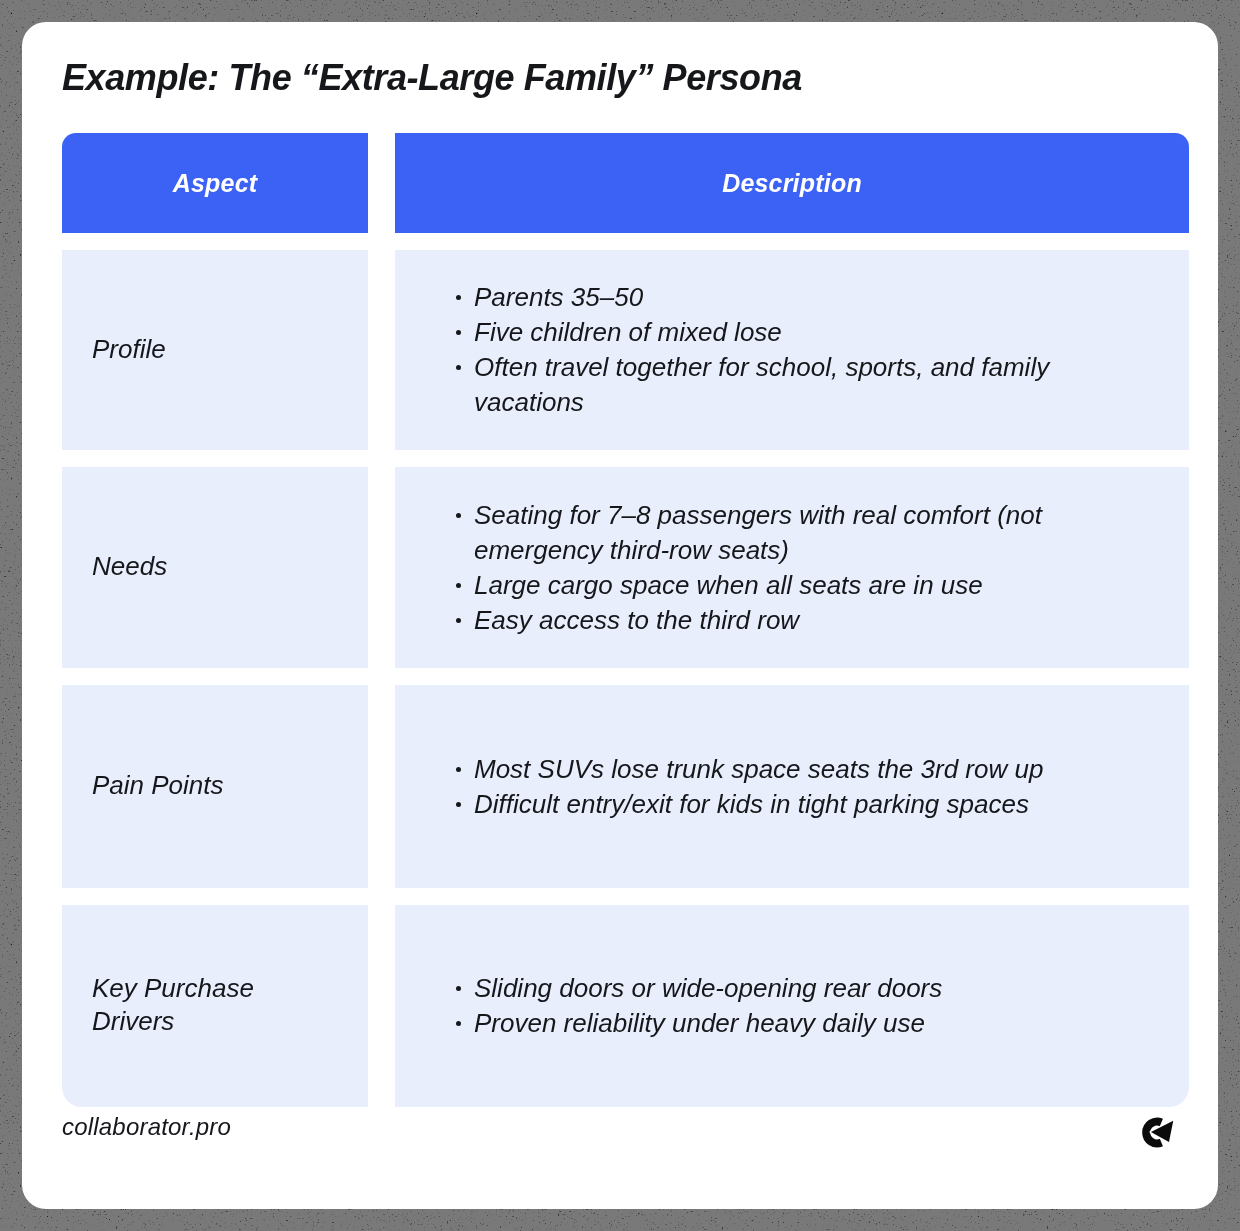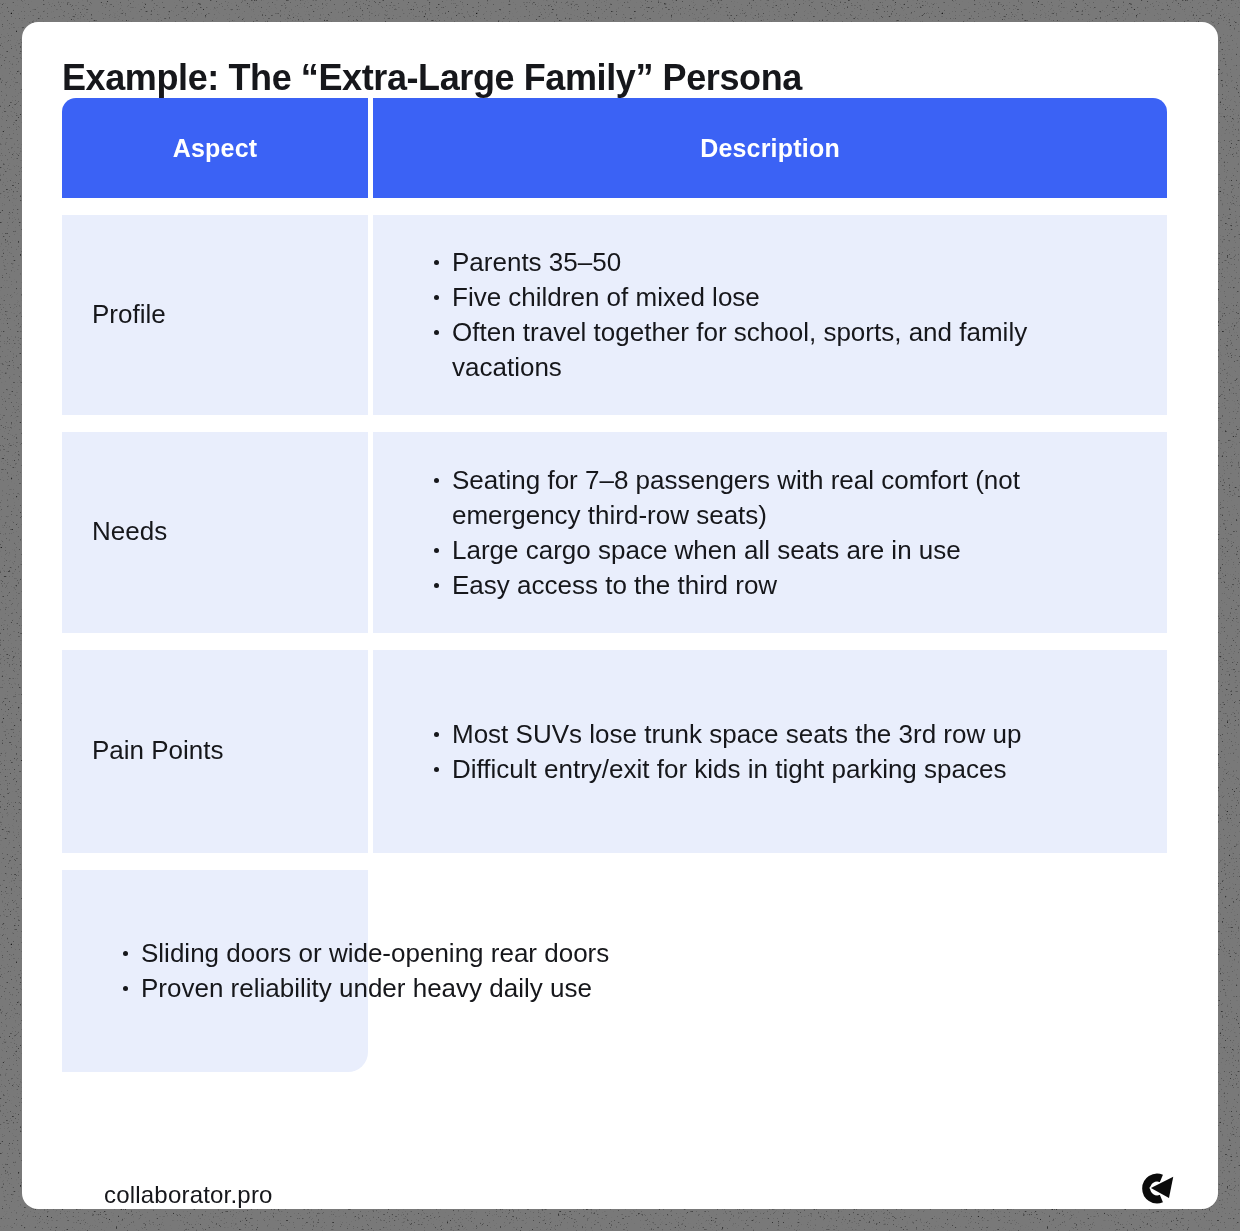--- a/index.html
+++ b/index.html
@@ -7,33 +7,35 @@
   .page {
     position:relative; width:1240px; height:1231px;
     background: var(--frame, #0a0a0a);
     overflow:hidden;
     font-family:"Liberation Sans", sans-serif;
   }
   .noise { position:absolute; inset:0; opacity:.45; }
   .card {
     position:absolute; left:22px; top:22px; width:1196px; height:1187px;
     background: var(--card-bg, #ffffff);
-    border-radius:16px;
+    border-radius:24px;
     padding:36px 40px 0 40px;
+    font-style:italic;
   }
   .title {
     font-size:36px; line-height:40px; font-weight:700;
     letter-spacing:-0.4px;
     color: var(--text, #16171b);
   }
   .persona-table {
+    margin-top:35px;
     display:grid;
     grid-template-columns:306px 794px;
     grid-template-rows:100px 200px 201px 203px 202px;
-    gap:17px 5px;
+    gap:17px 27px;
   }
   .cell { background: var(--row-bg, #e9eefc); }
   .cell.head {
     background: var(--header-bg, #3b62f5);
     color:#fff;
     display:flex; align-items:center; justify-content:center;
     font-size:25px; font-weight:700; letter-spacing:0.2px;
   }
   .head.first { border-radius:14px 0 0 0; }
   .head.last  { border-radius:0 14px 0 0; }
@@ -54,21 +56,21 @@
   }
   .cell.desc li::before {
     content:""; position:absolute; left:7px; top:15px;
     width:5px; height:5px; border-radius:50%;
     background: var(--text, #16171b);
   }
   .bl { border-radius:0 0 0 20px; }
   .br { border-radius:0 0 20px 0; }
   .footer {
     position:absolute; left:40px; right:40px; bottom:0; height:96px;
-    display:flex; align-items:flex-end; justify-content:space-between;margin-left:42px;
+    display:flex; align-items:flex-start; justify-content:space-between;
   }
   .brand { font-size:24px; color: var(--text, #16171b); letter-spacing:0.2px; }
   .logo { width:38px; height:40px; display:block; }
 </style>
 </head>
 <body>
 
 <div class="page">
 
   <svg class="noise" width="1240" height="1231" aria-hidden="true">
@@ -107,20 +109,21 @@
       </div>
 
       <div class="cell aspect">Pain Points</div>
       <div class="cell desc">
         <ul>
           <li>Most SUVs lose trunk space seats the 3rd row up</li>
           <li>Difficult entry/exit for kids in tight parking spaces</li>
         </ul>
       </div>
 
+      <div class="cell aspect bl">Key Purchase Drivers</div>
       <div class="cell desc br">
         <ul>
           <li>Sliding doors or wide-opening rear doors</li>
           <li>Proven reliability under heavy daily use</li>
         </ul>
       </div>
 
     </div>
 
     <div class="footer">

